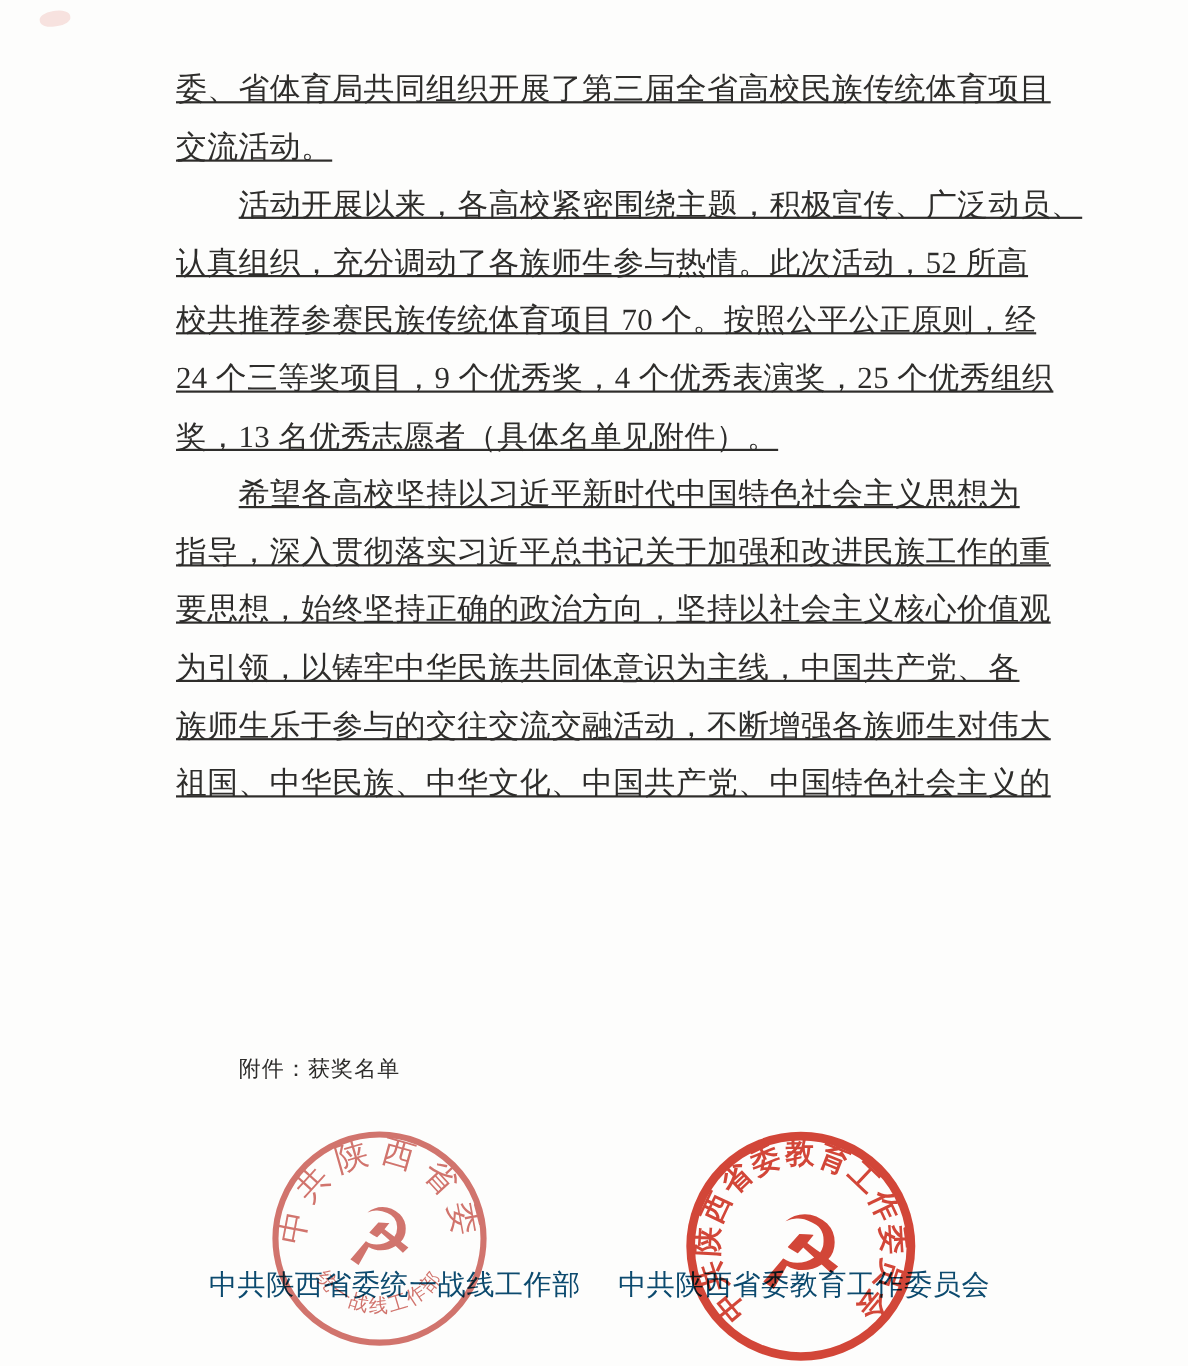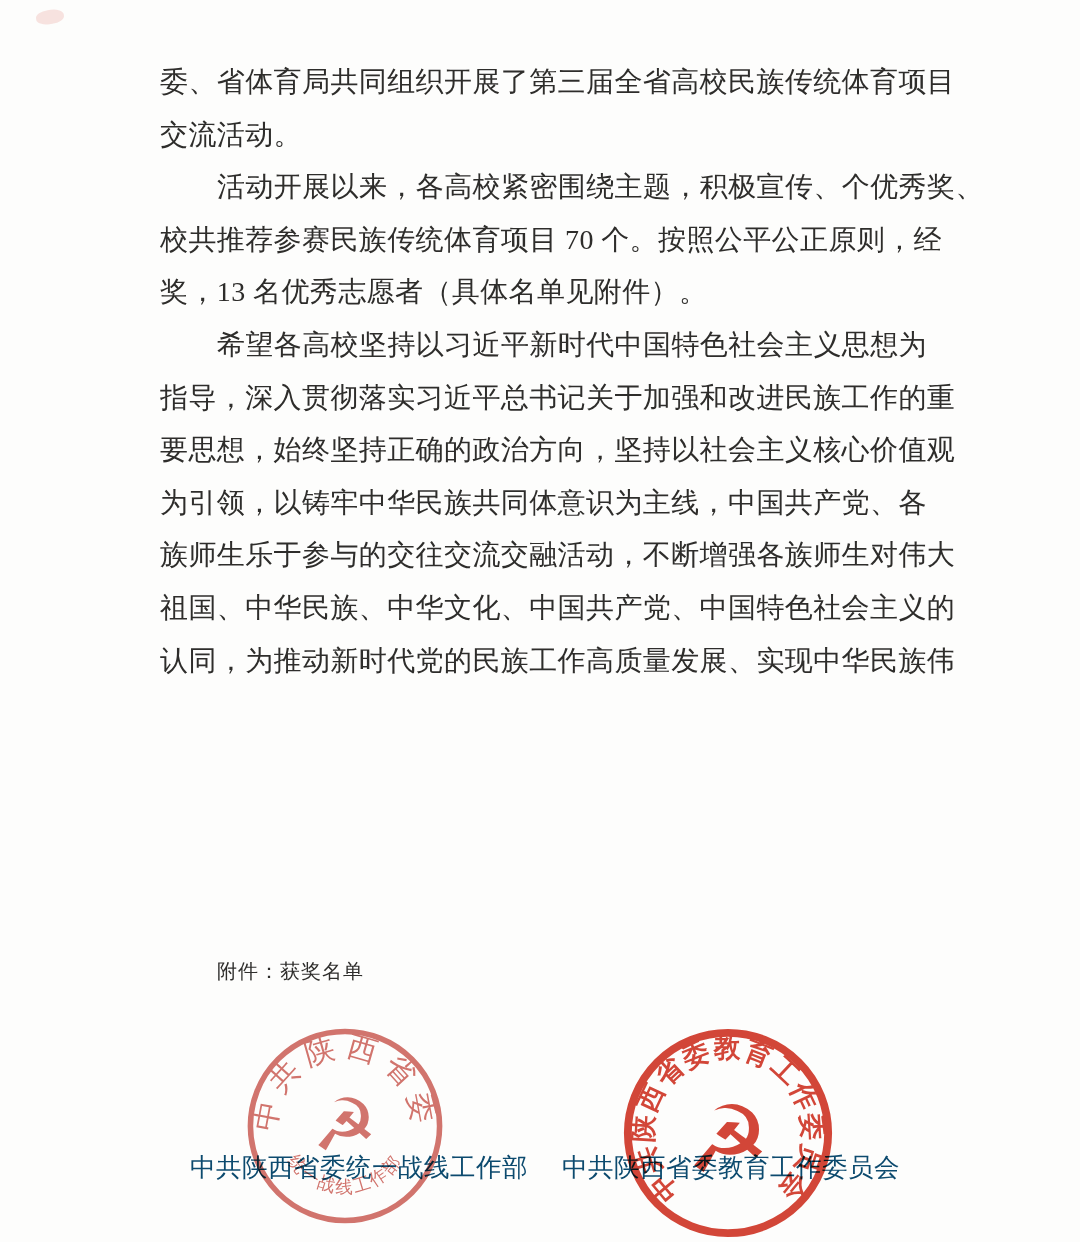--- a/index.html
+++ b/index.html
@@ -11,21 +11,21 @@
   .scan-page{position:absolute;inset:0;background:#fdfdfc;}
   .corner-mark{
     position:absolute;left:36px;top:10px;width:28px;height:14px;
     background:rgba(224,120,110,0.20);border-radius:45%;transform:rotate(-8deg);
   }
   .body-text{
     position:absolute;left:160px;top:56px;width:788px;
     font-size:28px;line-height:52.6px;color:#2e2d2b;
     letter-spacing:0.4px;white-space:nowrap;
   }
-  .body-text .line{height:52.6px;}
+  .body-text .line{height:52.6px;text-decoration:underline;}
   .body-text .line.ind{padding-left:57px;}
   .attachment-line{
     position:absolute;left:217px;top:958px;
     font-size:20px;color:#2e2d2b;letter-spacing:1px;white-space:nowrap;
   }
   .signature{
     position:absolute;top:1150px;width:350px;text-align:left;
     font-size:25.5px;color:#0c4a6e;letter-spacing:0.5px;white-space:nowrap;
   }
   .signature.left{left:190px;}
@@ -41,30 +41,31 @@
 </head>
 <body>
 
 <div class="scan-page">
 
   <div class="corner-mark"></div>
 
   <div class="body-text">
     <div class="line">委、省体育局共同组织开展了第三届全省高校民族传统体育项目</div>
     <div class="line">交流活动。</div>
-    <div class="line ind">活动开展以来，各高校紧密围绕主题，积极宣传、个优秀奖、</div>
+    <div class="line ind">活动开展以来，各高校紧密围绕主题，积极宣传、广泛动员、</div>
+    <div class="line">认真组织，充分调动了各族师生参与热情。此次活动，52 所高</div>
     <div class="line">校共推荐参赛民族传统体育项目 70 个。按照公平公正原则，经</div>
+    <div class="line">24 个三等奖项目，9 个优秀奖，4 个优秀表演奖，25 个优秀组织</div>
     <div class="line">奖，13 名优秀志愿者（具体名单见附件）。</div>
     <div class="line ind">希望各高校坚持以习近平新时代中国特色社会主义思想为</div>
     <div class="line">指导，深入贯彻落实习近平总书记关于加强和改进民族工作的重</div>
     <div class="line">要思想，始终坚持正确的政治方向，坚持以社会主义核心价值观</div>
     <div class="line">为引领，以铸牢中华民族共同体意识为主线，中国共产党、各</div>
     <div class="line">族师生乐于参与的交往交流交融活动，不断增强各族师生对伟大</div>
     <div class="line">祖国、中华民族、中华文化、中国共产党、中国特色社会主义的</div>
-    <div class="line">认同，为推动新时代党的民族工作高质量发展、实现中华民族伟</div>
   </div>
 
   <div class="attachment-line">附件：获奖名单</div>
 
   <div class="signature left">中共陕西省委统一战线工作部</div>
   <div class="signature right">中共陕西省委教育工作委员会</div>
 
   <svg class="seal left" viewBox="0 0 220 220">
     <defs>
       <path id="arc-l-top" d="M 40.46 135.31 A 74 74 0 1 1 179.54 135.31" fill="none"></path>

